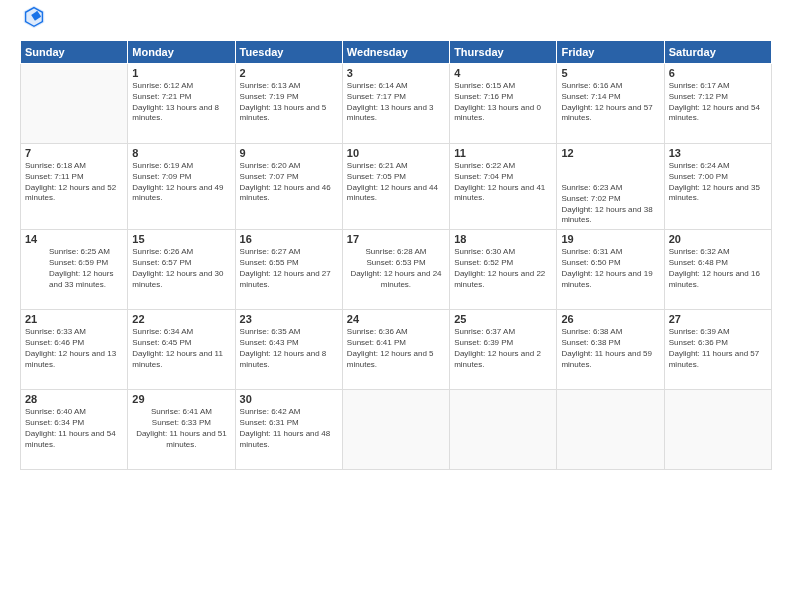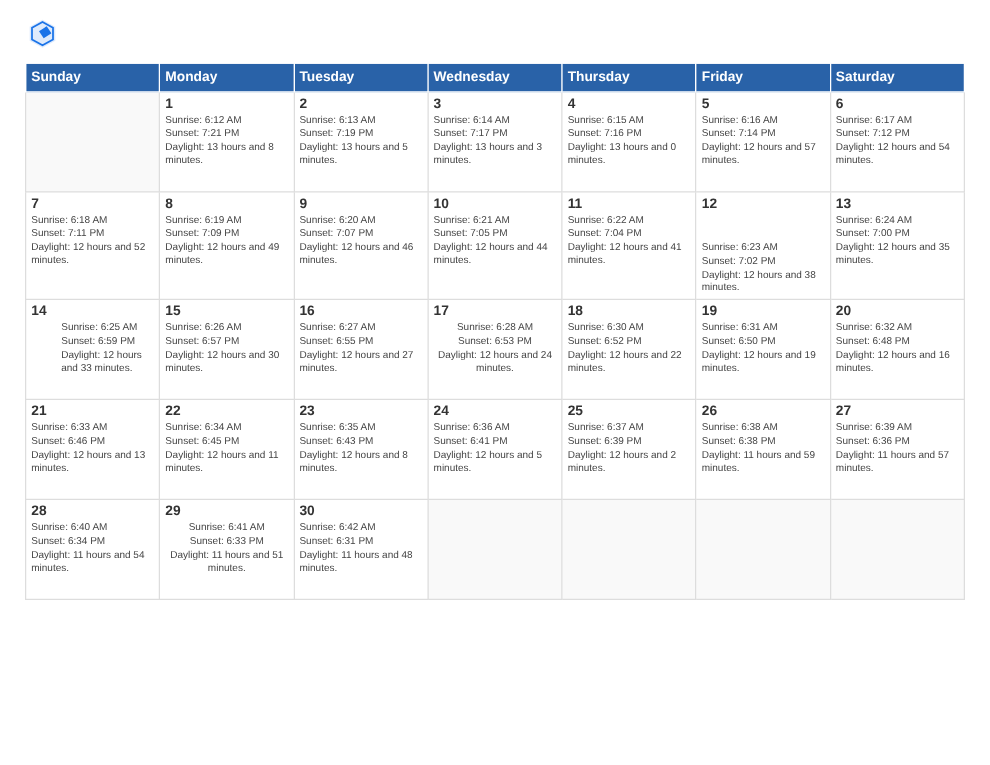--- a/index.html
+++ b/index.html
@@ -6,21 +6,21 @@
     body {
       width: 792px;
       height: 612px;
       font-family: Arial, sans-serif;
       background: #fff;
       overflow: hidden;
     }
     .page {
       width: 792px;
       height: 612px;
-      padding: 12px 20px 10px 20px;
+      padding: 2px 20px 10px 20px;
     }
     .header {
       display: flex;
       justify-content: space-between;
       align-items: flex-start;
       margin-bottom: 10px;
     }
     .logo {
       display: flex;
       align-items: center;

